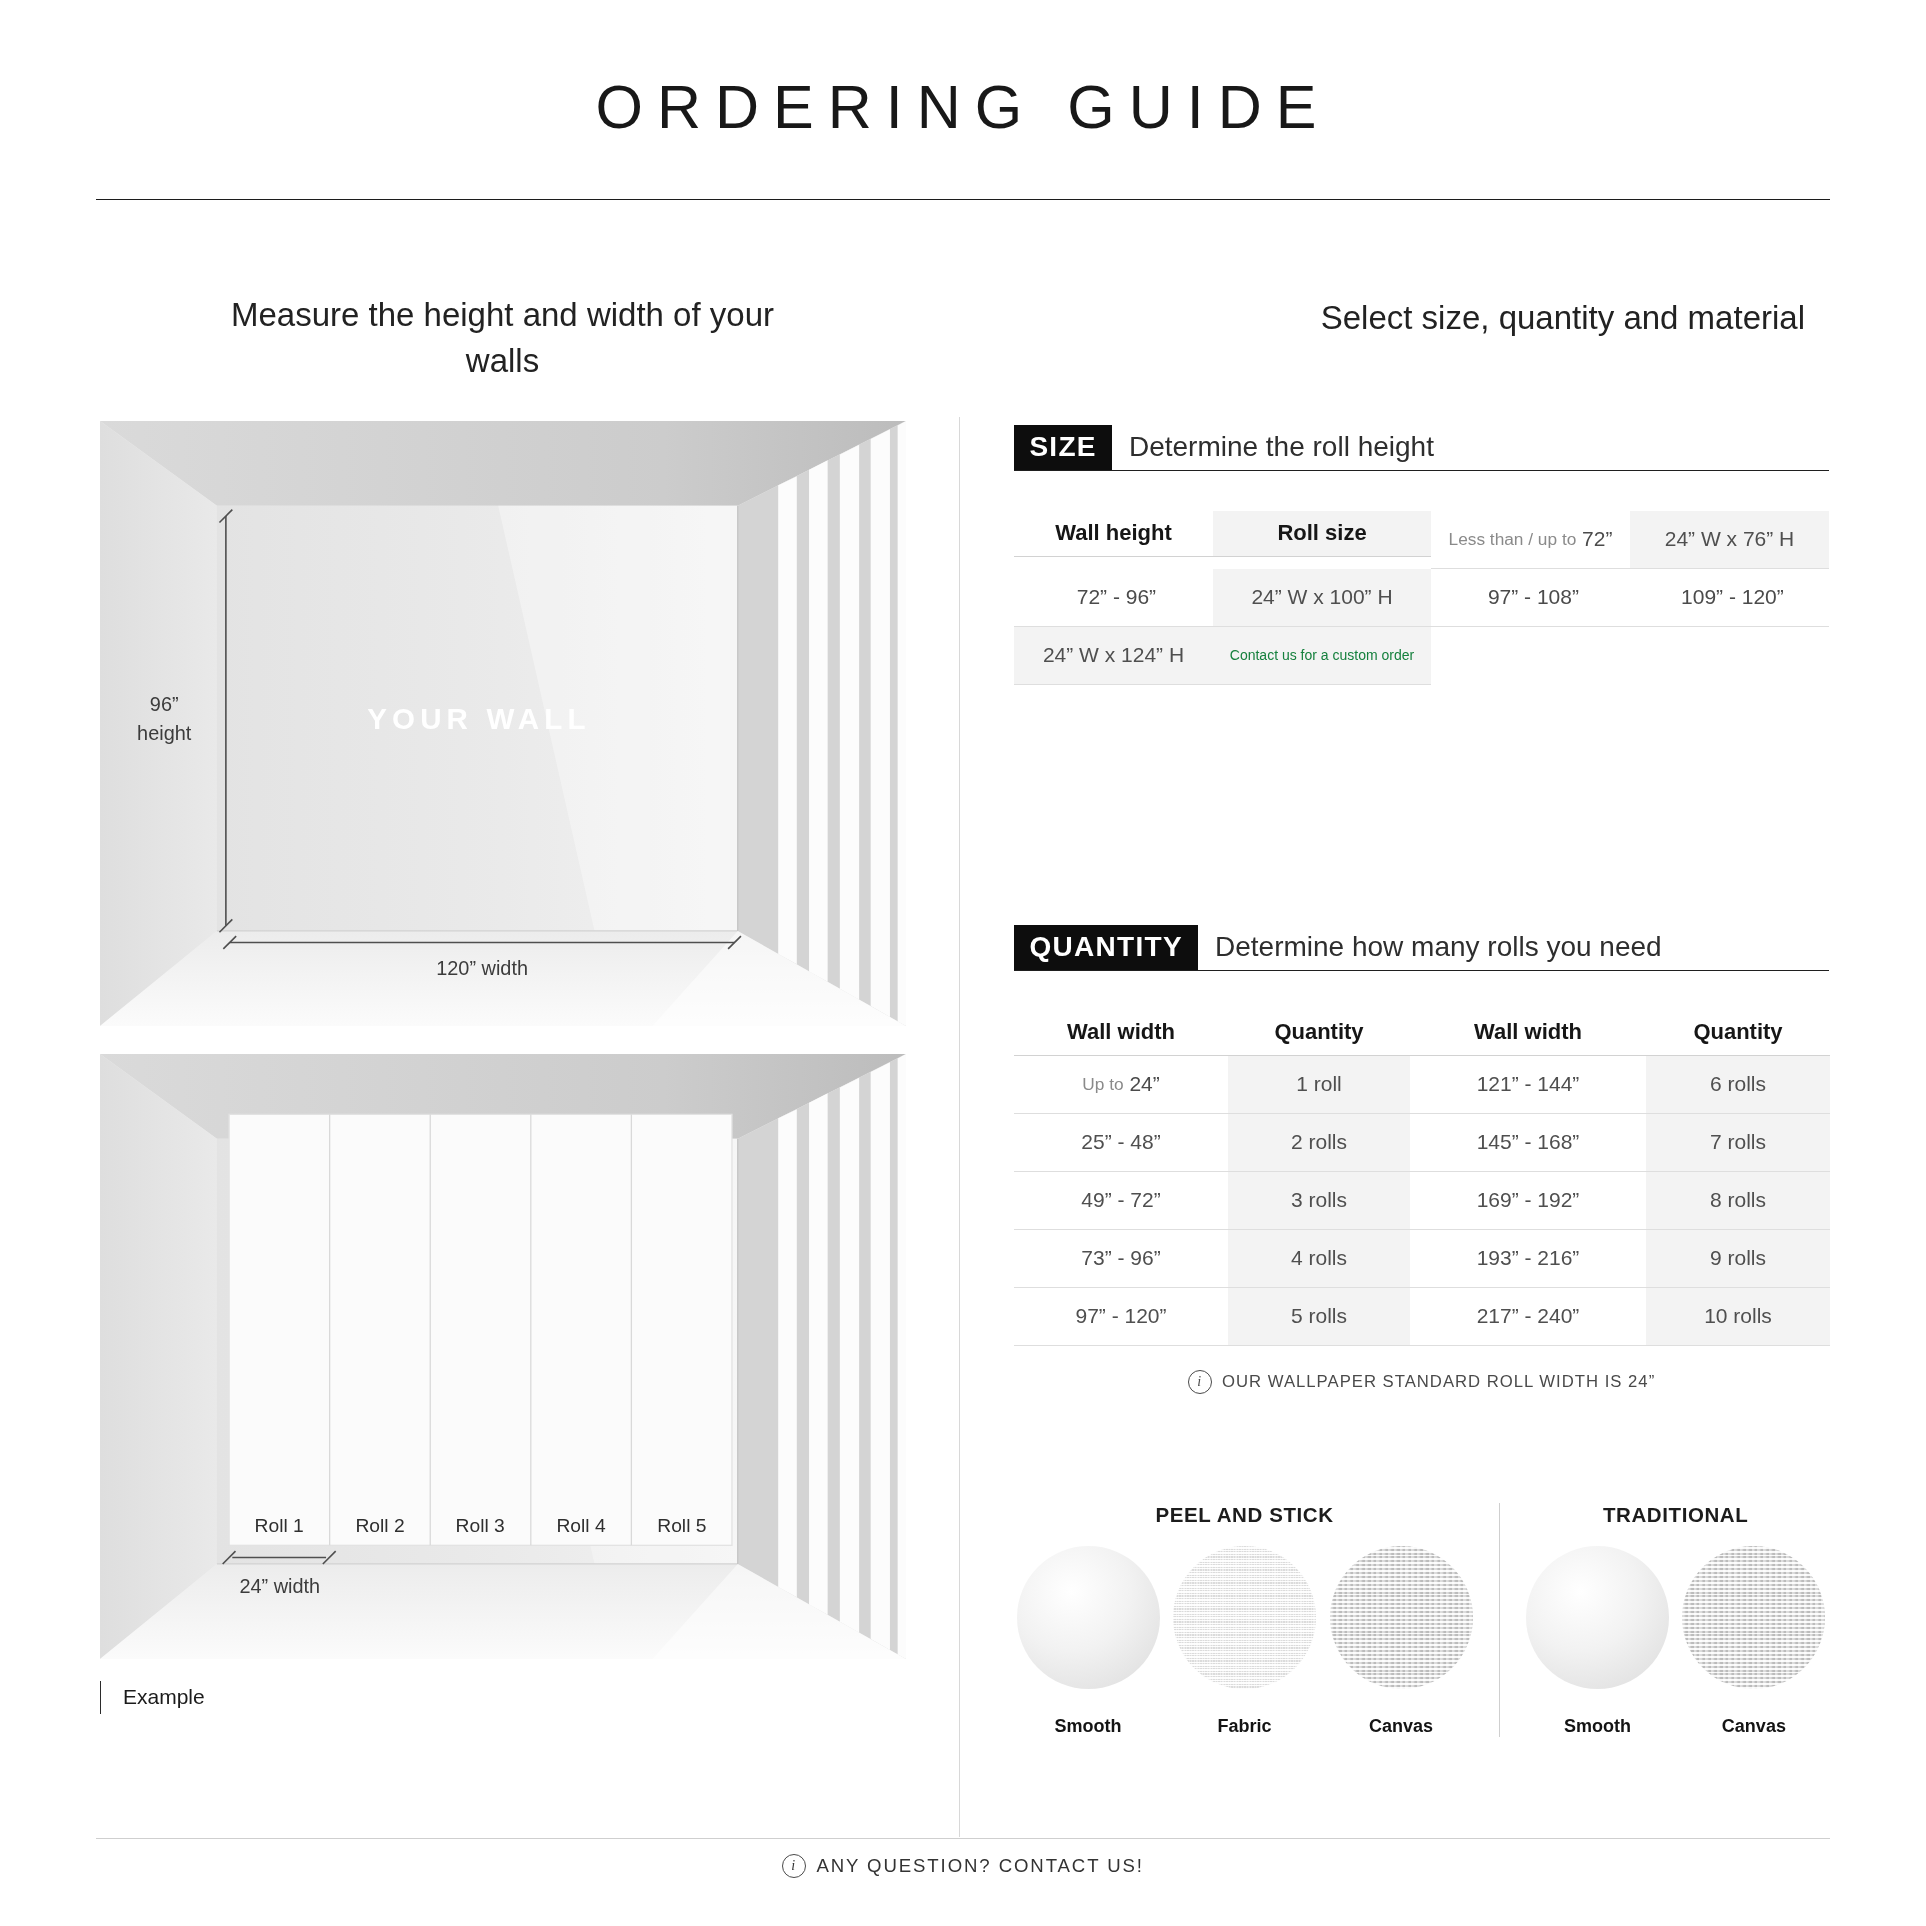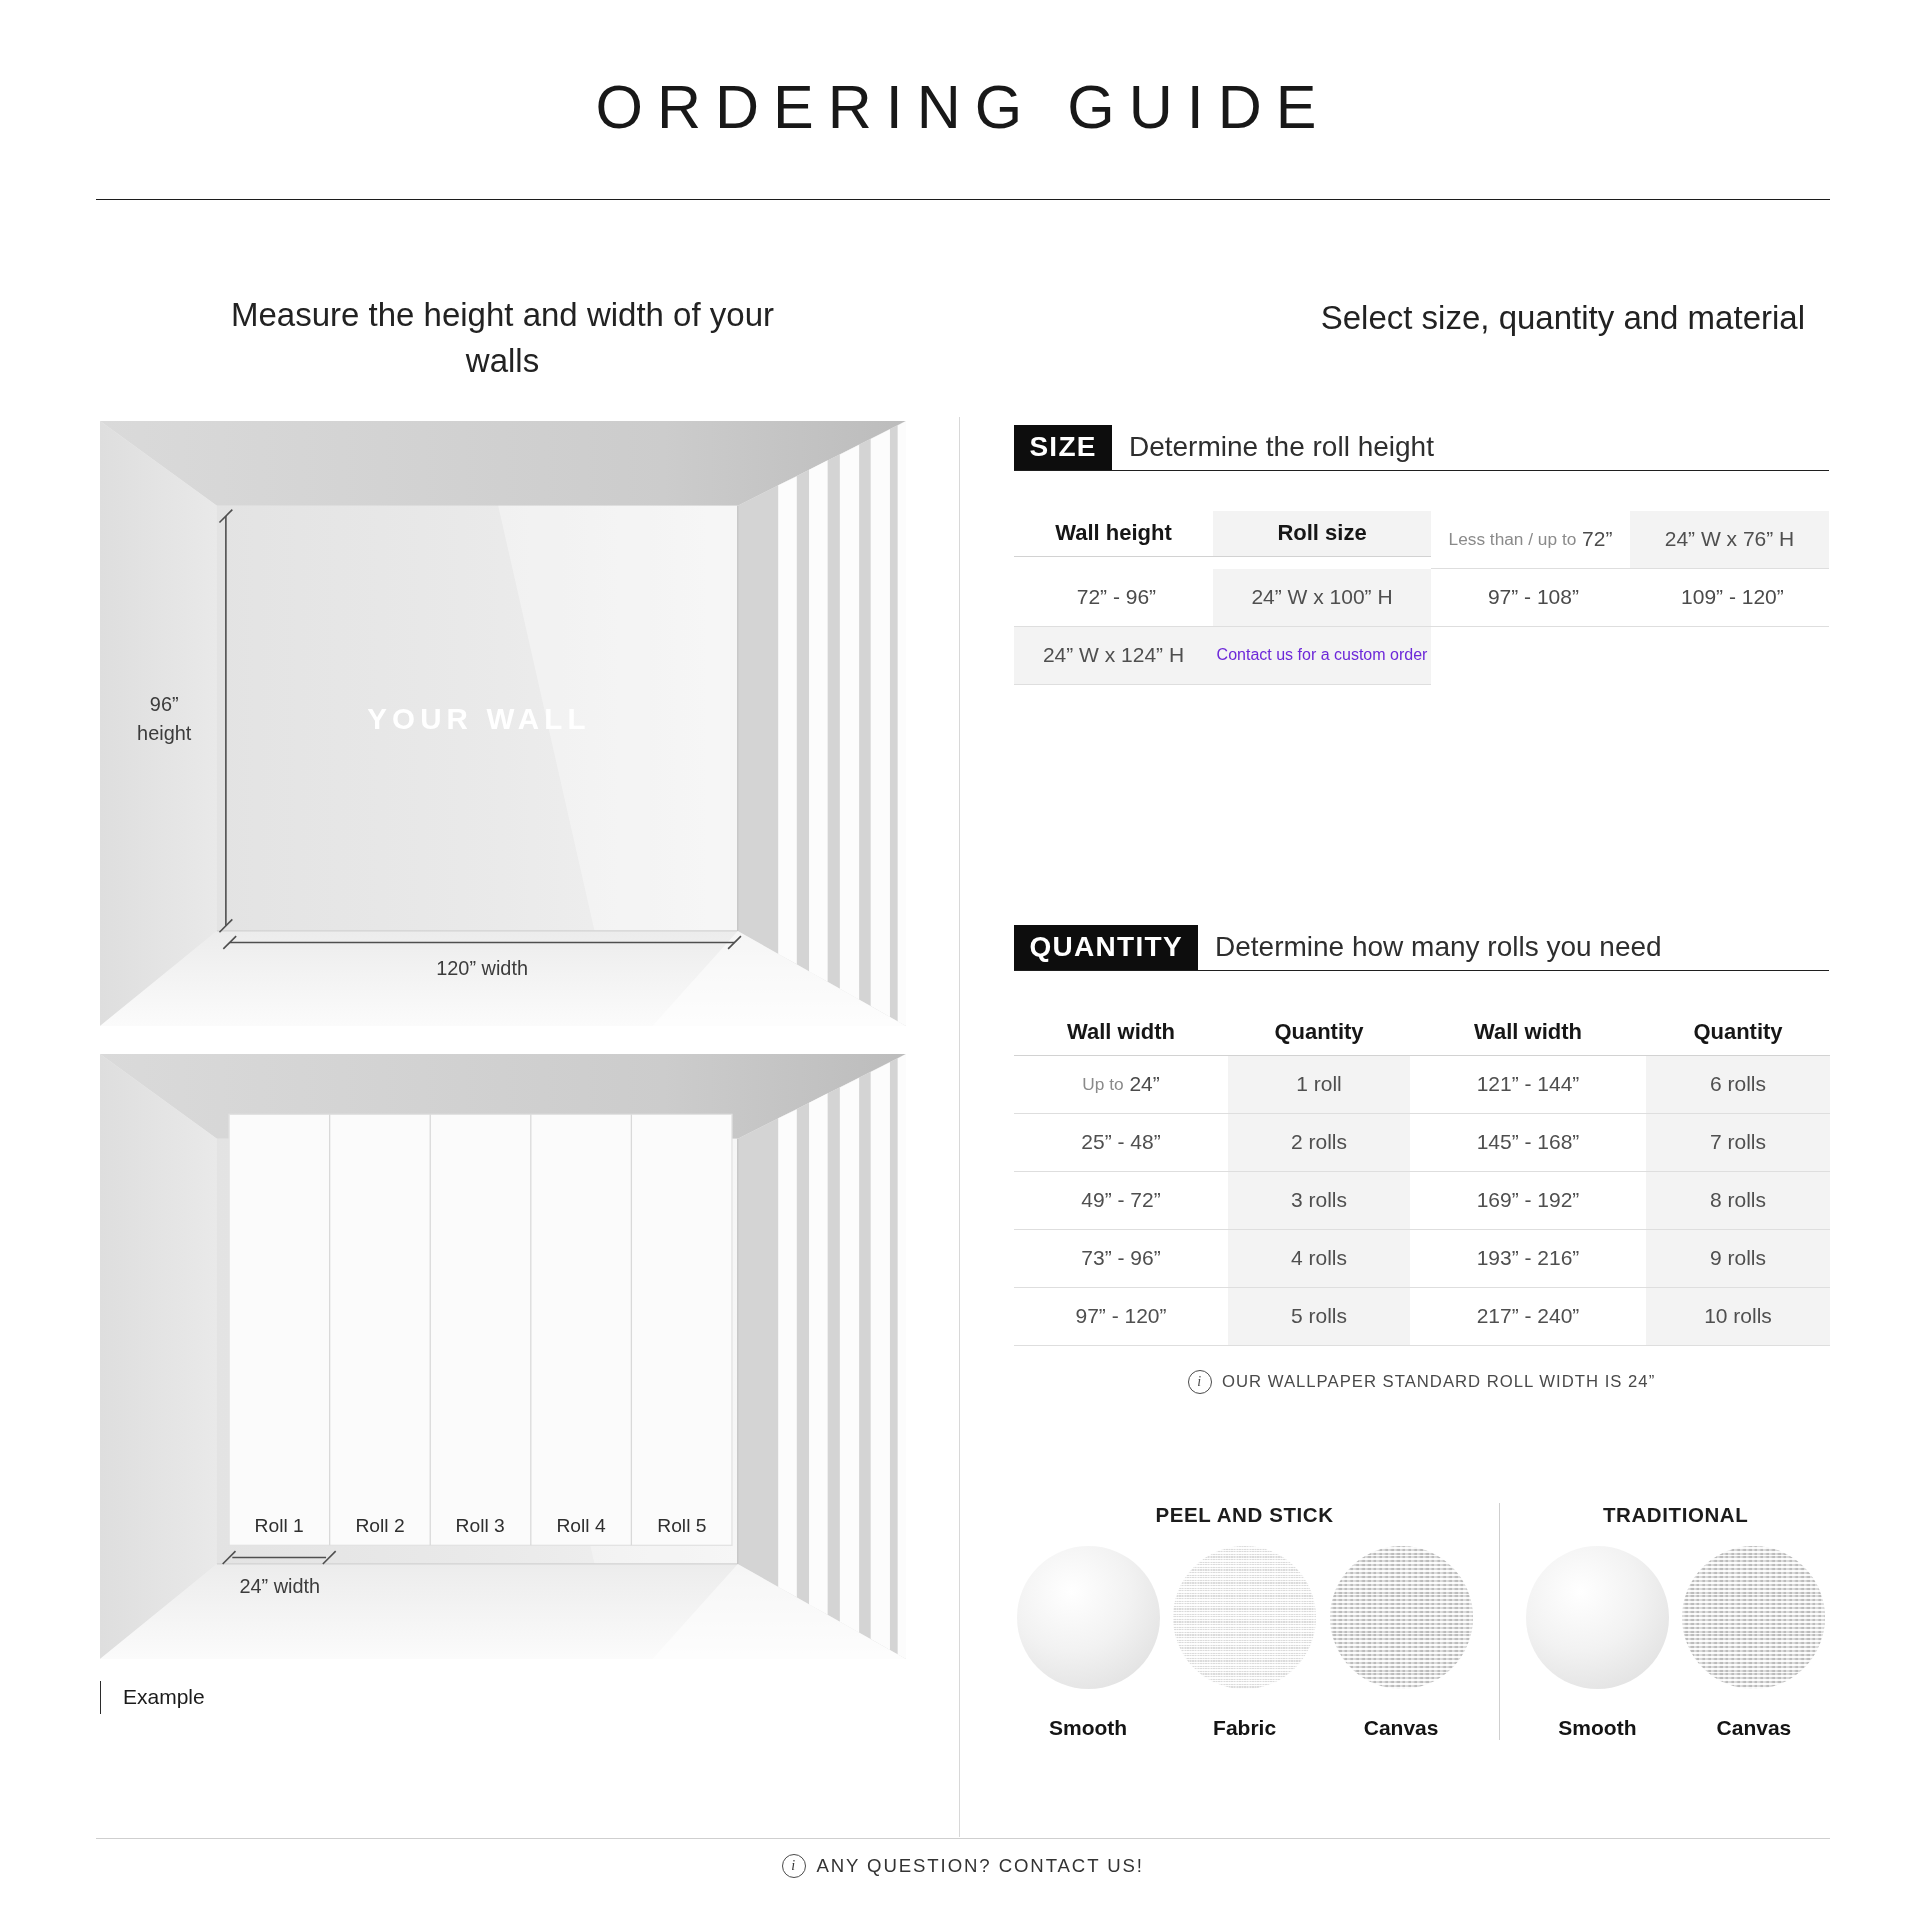--- a/index.html
+++ b/index.html
@@ -38,22 +38,22 @@
 
   .size-table { margin-top:40px; display:grid; grid-template-columns:1fr 1fr 1fr 1fr; }
   .qty-table  { margin-top:39px; display:grid; grid-template-columns:214px 182px 236px 184px; }
   .cell { display:flex; align-items:center; justify-content:center;
           height:57px; border-bottom:1.3px solid #dedede; }
   .cell-head { height:45px; font-weight:700; font-size:22px; color:#161616; border-bottom:1.3px solid #d2d2d2; }
   .cell-data { font-size:21px; color:#4f4f4f; }
   .shade { background:#f3f3f3; }
   .cell-prefix { font-size:17.3px; color:#8a8a8a; margin-right:5.8px; }
   .cell-value { font-size:21px; color:#4b4b4b; }
-  .contact-span { display:block; width:218px; font-size:16px; line-height:1.3;
-                  text-align:center; color:#6d28d9; }
+  .contact-span { display:block; width:218px; font-size:14px; line-height:1.3;
+                  text-align:center; color:#15803d; }
 
   .roll-note { margin-top:24.4px; display:flex; justify-content:center; align-items:center; gap:10.3px;
                font-size:16.7px; letter-spacing:1px; color:#4a4a4a; }
   .info-icon { flex:0 0 auto; width:22px; height:22px; border:1.3px solid #4a4a4a; border-radius:50%;
                display:inline-flex; align-items:center; justify-content:center;
                font-size:14px; font-style:italic; font-family:"Liberation Serif", serif; }
 
   .material-body { margin-top:31px; display:flex; }
   .mat-group { display:flex; flex-direction:column; }
   .mat-group-1 { margin-left:2.6px; }
@@ -62,21 +62,21 @@
   .swatch-row { display:flex; gap:13.5px; }
   .swatch-item { display:flex; flex-direction:column; align-items:center; width:143px; }
   .swatch { width:143px; height:143px; border-radius:50%; }
   .swatch.smooth { background:radial-gradient(circle at 38% 32%, #ffffff 0%, #f2f2f2 45%, #e3e3e3 80%, #dbdbdb 100%); }
   .swatch.fabric { background-color:#efefef;
       background-image:repeating-linear-gradient(0deg, rgba(255,255,255,.9) 0 1.3px, rgba(0,0,0,0.05) 1.3px 2.6px),
                        repeating-linear-gradient(90deg, rgba(255,255,255,.55) 0 1.3px, rgba(0,0,0,0.035) 1.3px 2.6px); }
   .swatch.canvas { background-color:#e2e2e2;
       background-image:repeating-linear-gradient(0deg, rgba(255,255,255,.85) 0 1.9px, rgba(0,0,0,0.09) 1.9px 3.9px),
                        repeating-linear-gradient(90deg, rgba(255,255,255,.6) 0 1.9px, rgba(0,0,0,0.09) 3.9px 5.8px); }
-  .swatch-label { margin-top:27px; font-weight:700; font-size:21px; color:#141414; }
+  .swatch-label { margin-top:27px; font-weight:700; font-size:18px; color:#141414; }
   .mat-divider { width:1.3px; background:#cfcfcf; margin:0 26px 0 26px; align-self:stretch; }
 
   .footer-rule { position:absolute; top:1838px; left:96px; width:1734px; border-top:1.3px solid #cfcfcf; }
   .footer { position:absolute; top:1854px; left:0; width:100%;
             display:flex; justify-content:center; align-items:center; gap:10.3px;
             font-size:18.6px; letter-spacing:1.9px; color:#333333; }
 </style>
 </head>
 <body>
 

